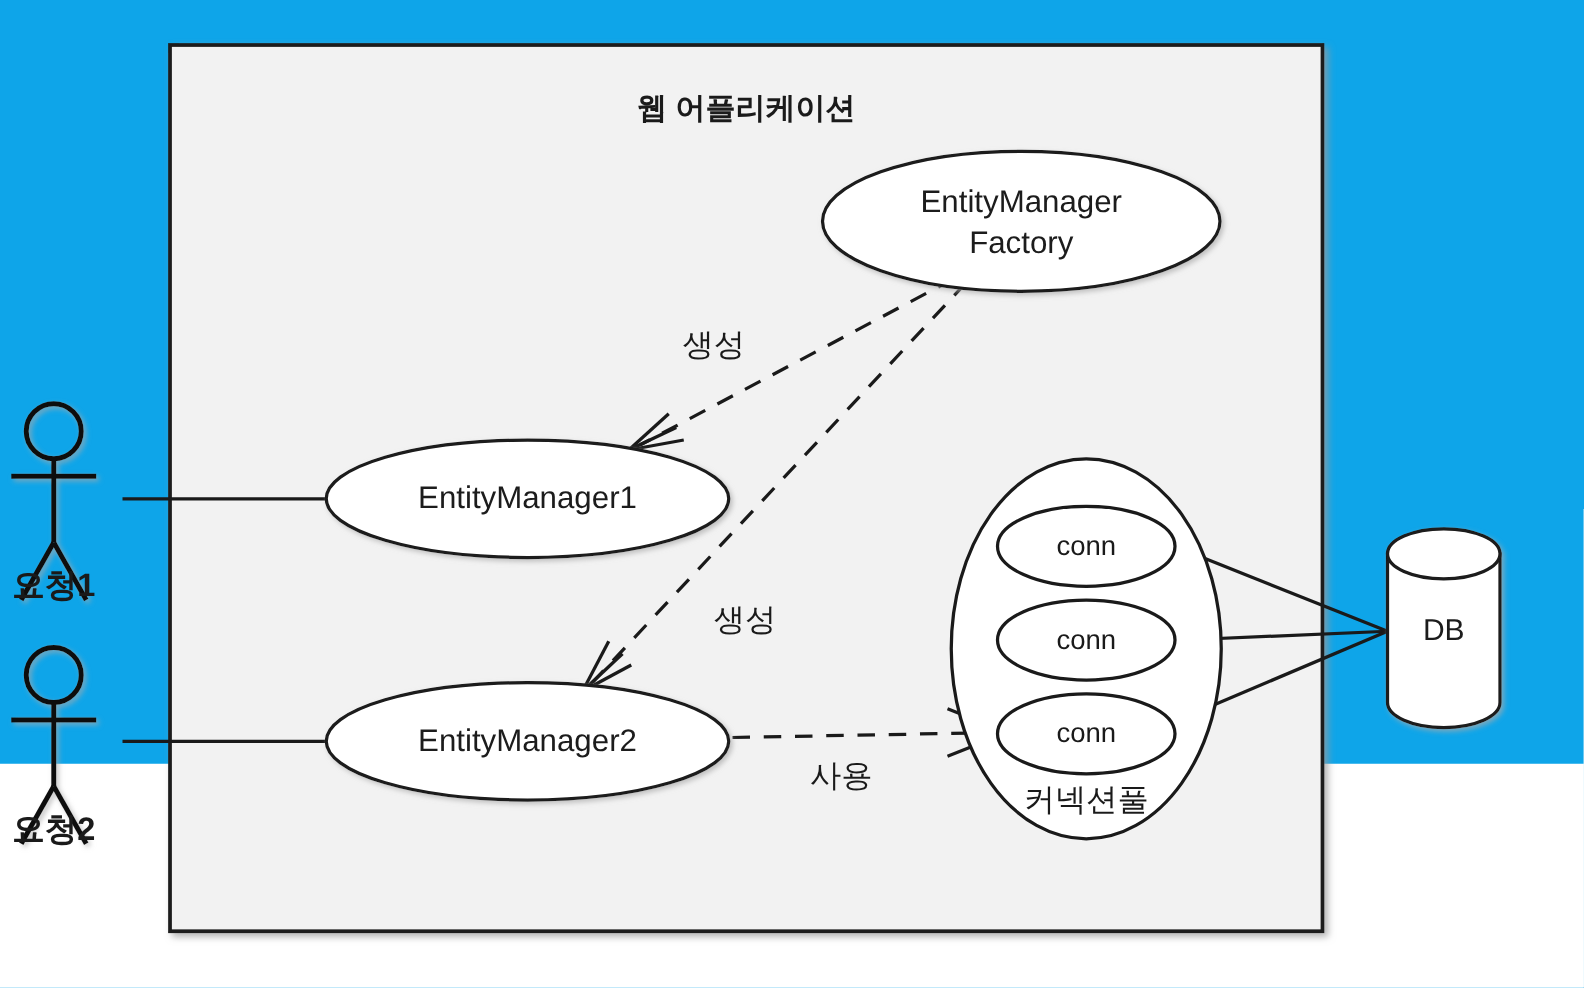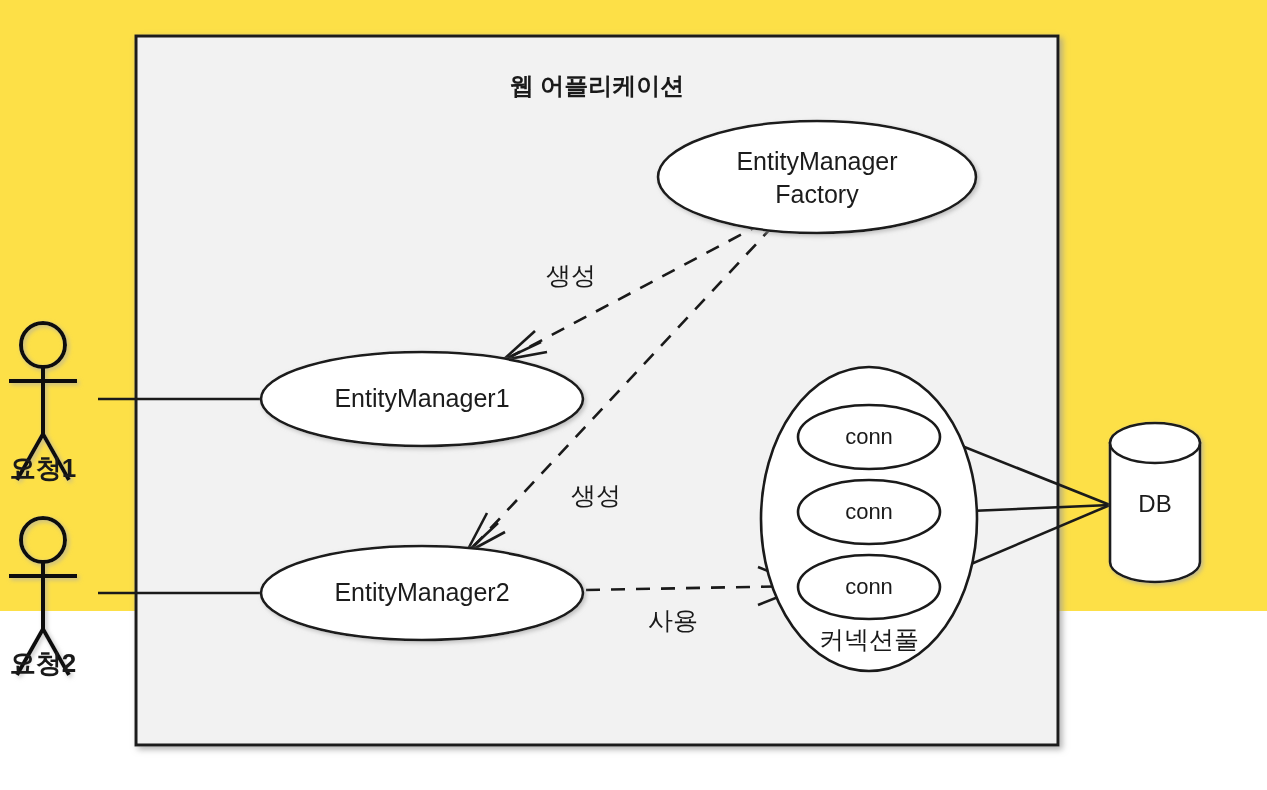--- a/index.html
+++ b/index.html
@@ -10,21 +10,21 @@
   body {
     width: 1267px;
     height: 790px;
     font-family: "Liberation Sans", "DejaVu Sans", sans-serif;
     overflow: hidden;
   }
   #canvas {
     position: relative;
     width: 1267px;
     height: 611px;
-    background: #fde047;
+    background: #0ea5e9;
   }
   svg.diagram {
     position: absolute;
     top: 0;
     left: 0;
     width: 1267px;
     height: 790px;
   }
   text {
     font-family: "Liberation Sans", "DejaVu Sans", sans-serif;

